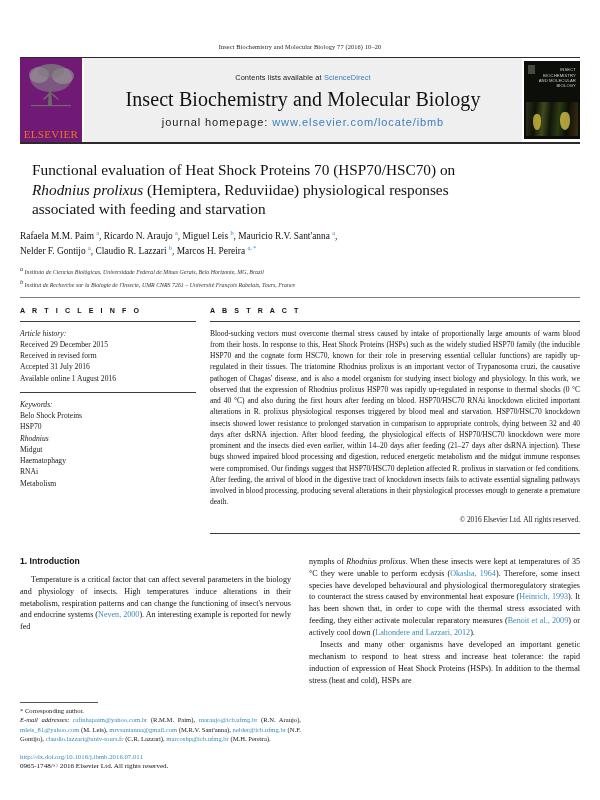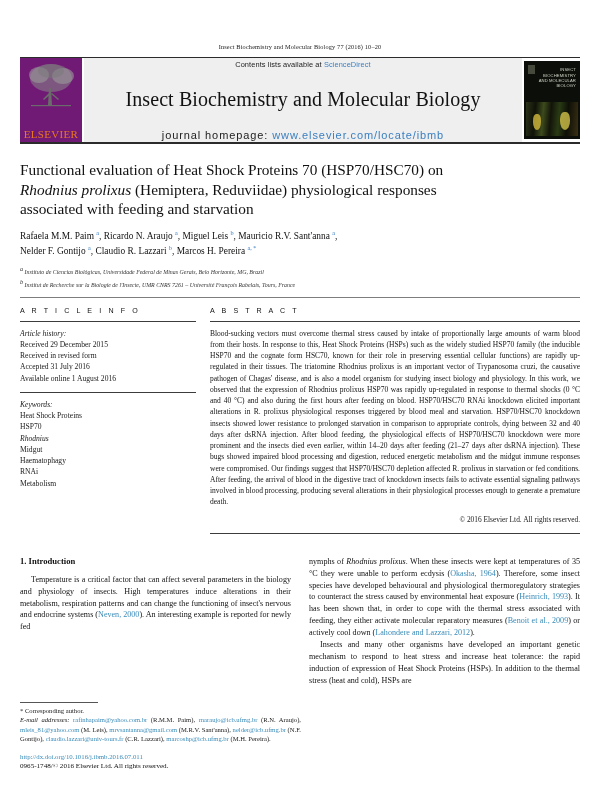--- a/index.html
+++ b/index.html
@@ -68,21 +68,21 @@
     line-height: 1;
     padding-top: 1px;
   }
   .masthead-center {
     flex: 1 1 auto;
     background: #efefef;
     display: flex;
     flex-direction: column;
     align-items: center;
     justify-content: center;
-    gap: 20px;
+    gap: 7px;
     margin: 0 2px;
   }
   .contents-line {
     font-family: "Liberation Sans", sans-serif;
     font-size: 7.4px;
     color: #222;
     letter-spacing: .1px;
   }
   .sd-link { color: #3a7fc1; }
   .journal-title {
@@ -142,20 +142,21 @@
     margin-top: 16px;
     display: flex;
     align-items: flex-start;
   }
   .title-text {
     flex: 1 1 auto;
     font-size: 15.3px;
     line-height: 1.28;
     color: #111;
     padding-right: 8px;
+    margin-left: 12px;
   }
   .title-text .it { font-style: italic; }
   .crossmark {
     flex: 0 0 96px;
     display: flex;
     align-items: center;
     gap: 4px;
     padding-top: 4px;
   }
   .cm-mark {
@@ -210,21 +211,21 @@
   .info-abstract {
     display: flex;
     margin-top: 9px;
   }
   .col-info { flex: 0 0 176px; padding-right: 14px; }
   .col-abstract { flex: 1 1 auto; }
 
   .sec-head {
     font-family: "Liberation Sans", sans-serif;
     font-size: 7.1px;
-    font-weight: 400;
+    font-weight: 700;
     letter-spacing: 2.6px;
     color: #111;
   }
   .hr-sec {
     border-top: 1px solid #3c3c3c;
     margin: 6px 0 6px 0;
   }
   .info-body { font-size: 7.6px; line-height: 1.48; color: #1a1a1a; }
   .info-body .lbl { font-style: italic; }
   .kw-block { margin-top: 8px; }
@@ -247,21 +248,21 @@
   }
 
   
   .body-cols {
     display: flex;
     margin-top: 22px;
     gap: 18px;
   }
   .bcol { flex: 1 1 0; min-width: 0; }
   .h1 {
-    font-family: Liberation Serif, serif;
+    font-family: Liberation Sans, sans-serif;
     font-size: 8.6px;
     font-weight: 700;
     color: #111;
     margin-bottom: 8px;
   }
   .para {
     font-size: 8.1px;
     line-height: 1.47;
     text-align: justify;
     color: #121212;
@@ -377,21 +378,21 @@
         <div class="lbl">Article history:</div>
         <div>Received 29 December 2015</div>
         <div>Received in revised form</div>
         <div>Accepted 31 July 2016</div>
         <div>Available online 1 August 2016</div>
       </div>
       <div class="kw-block">
         <div class="hr-kw"></div>
         <div class="info-body">
           <div class="lbl">Keywords:</div>
-          <div>Heat Shock Proteins</div>
+          <div>Belo Shock Proteins</div>
           <div>HSP70</div>
           <div class="it">Rhodnius</div>
           <div>Midgut</div>
           <div>Haematophagy</div>
           <div>RNAi</div>
           <div>Metabolism</div>
         </div>
       </div>
     </div>
 

